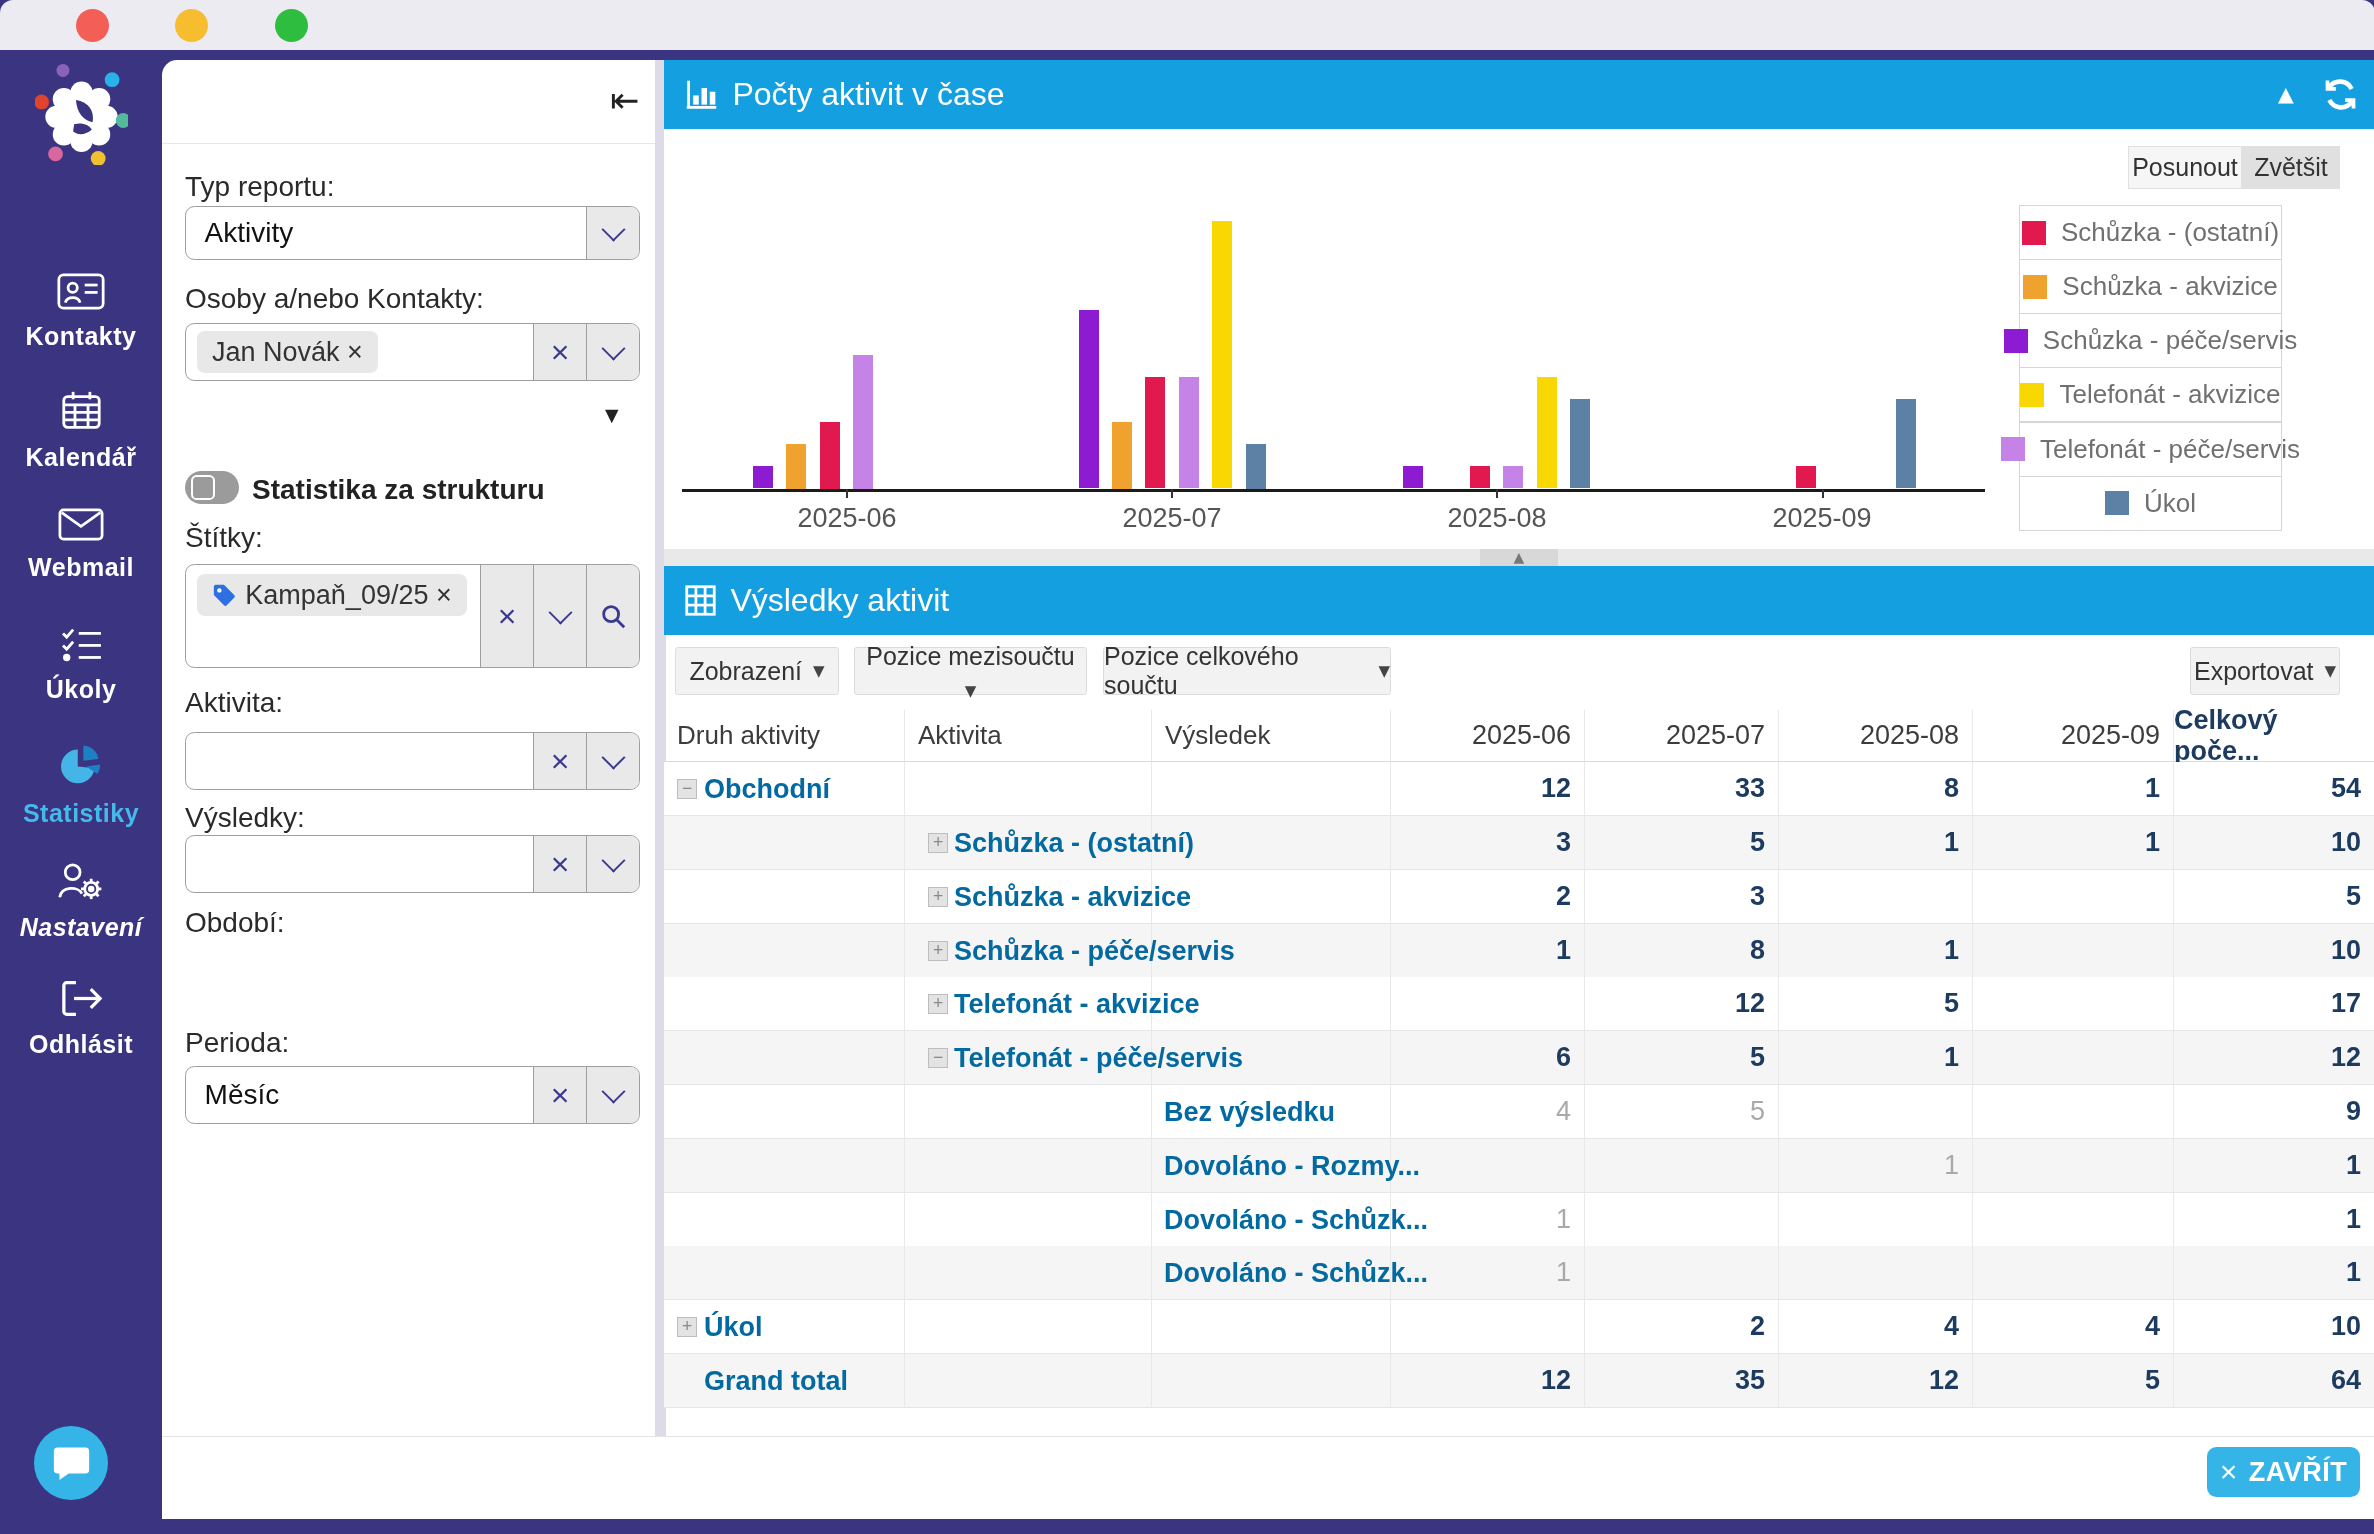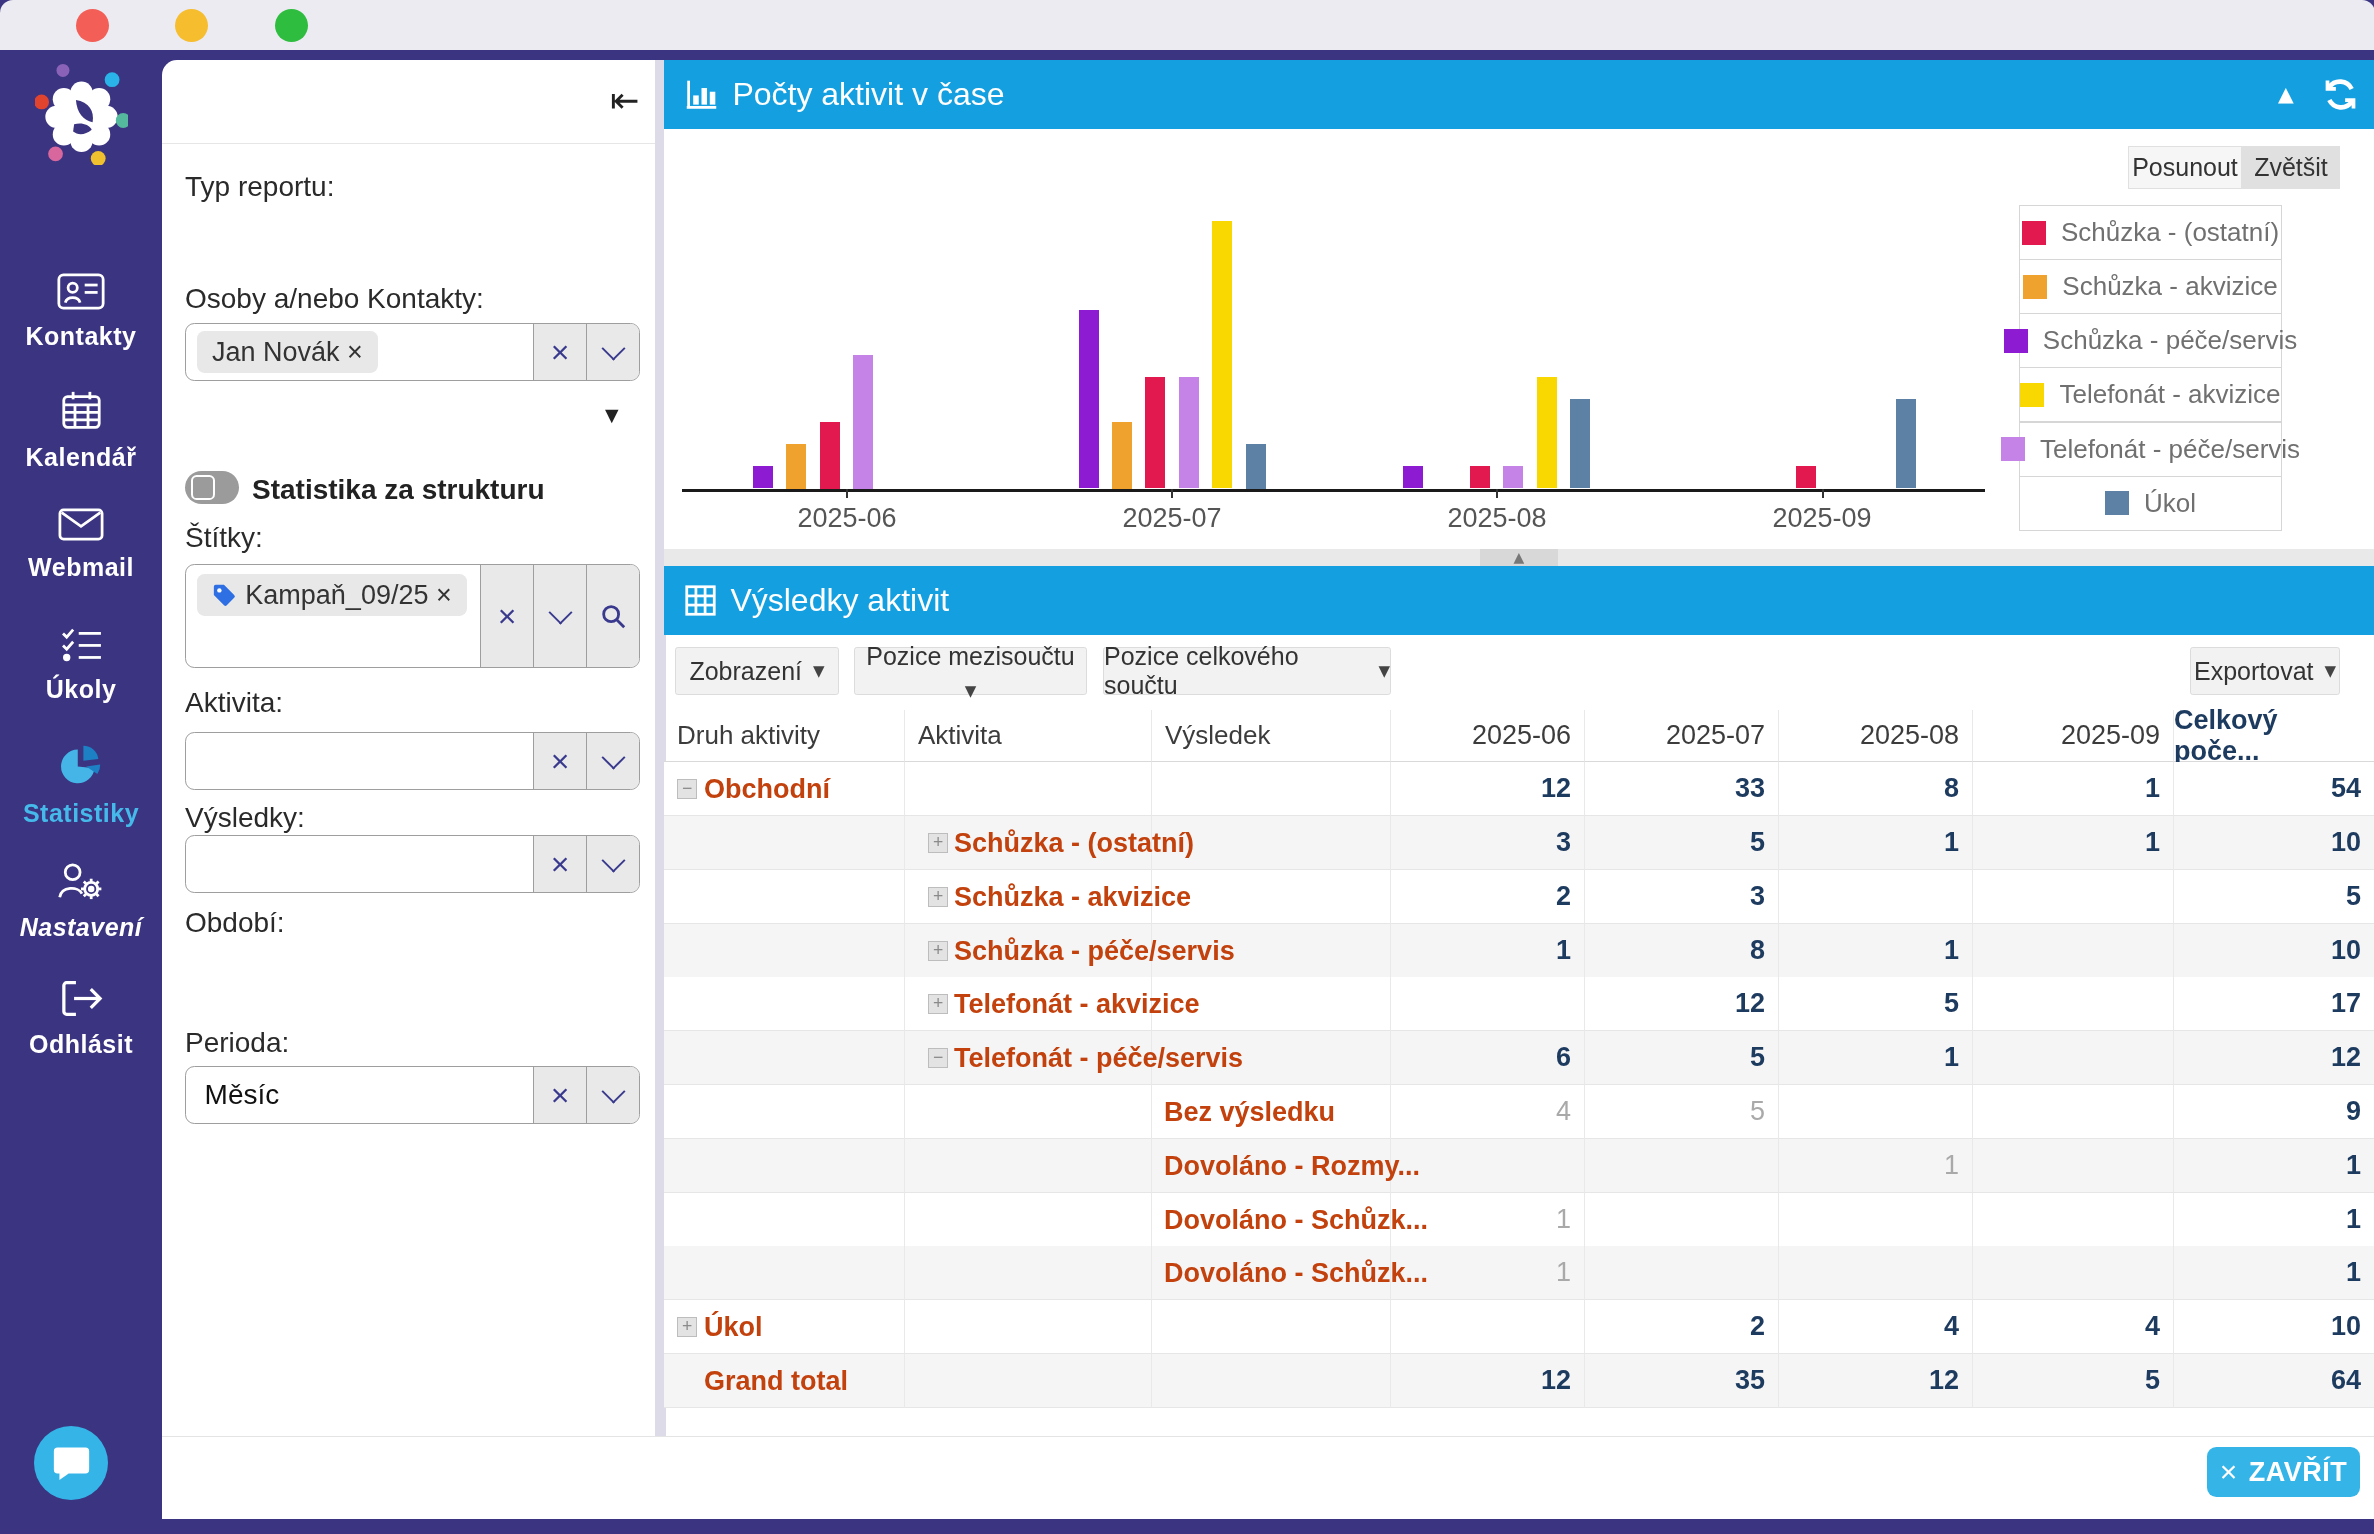--- a/index.html
+++ b/index.html
@@ -55,21 +55,21 @@
 
   .trow{position:absolute;left:0;width:1710px;height:54px;}
   .tcell{position:absolute;top:0;height:100%;box-sizing:border-box;border-left:0.9px solid #e9e9e9;border-bottom:0.9px solid #e6e6e6;display:flex;align-items:center;}
   .tcell.first{border-left:none;}
   .tcell.num{justify-content:flex-end;padding-right:13px;font-size:27px;}
   .th{font-size:26px;color:#3c3c3c;padding-left:13px;}
   .th.num{padding-left:0;}
   .navy{color:#1d3a5f;font-weight:bold;}
   .muted{color:#a9a9a9;font-weight:normal;}
   .tree-box{position:absolute;top:16.7px;width:20.4px;height:20.4px;background:#e3e3e3;border:0.9px solid #bdbdbd;box-sizing:border-box;display:flex;align-items:center;justify-content:center;font-size:17.6px;color:#8a8a8a;line-height:1;cursor:pointer;}
-  .row-label{position:absolute;top:0;height:100%;display:flex;align-items:center;font-size:27px;font-weight:bold;color:#c2410c;white-space:nowrap;}
+  .row-label{position:absolute;top:0;height:100%;display:flex;align-items:center;font-size:27px;font-weight:bold;color:#0369a1;white-space:nowrap;}
 
   .close-btn{left:2045px;top:1387px;width:153px;height:50px;background:#35b4e8;border:none;border-radius:9.3px;color:#fff;font-size:27px;font-weight:bold;display:flex;align-items:center;justify-content:center;gap:11px;cursor:pointer;font-family:inherit;letter-spacing:0.5px;}
 </style>
 </head>
 <body>
 
 <div class="abs topbar">
   <div class="abs tl" style="left:76px;background:#f35f57"></div>
   <div class="abs tl" style="left:175px;background:#f6bd2f"></div>
   <div class="abs tl" style="left:275px;background:#2ebd3f"></div>
@@ -186,20 +186,26 @@
   </div>
 </div>
 
 <div class="abs card">
 
   <div class="abs" style="left:0;top:0;width:493px;height:1376px;">
     <div class="abs glyph" style="left:448px;top:20.4px;font-size:35px;color:#222;cursor:pointer;">⇤</div>
     <div class="abs sep-line" style="top:83px;"></div>
 
     <div class="abs fp-label" style="top:111px;">Typ reportu:</div>
+    <div class="abs field" style="top:146px;height:54px;">
+      <div class="body">Aktivity</div>
+      <div class="seg">
+          <span class="chev"></span>
+        </div>
+    </div>
 
     <div class="abs fp-label" style="top:223px;">Osoby a/nebo Kontakty:</div>
     <div class="abs field" style="top:263px;height:58px;">
       <div class="body" style="padding-left:11px;">
         <span class="chip">Jan Novák ×</span>
       </div>
       <div class="seg" style="font-size:32px;">×</div>
       <div class="seg">
           <span class="chev"></span>
         </div>

